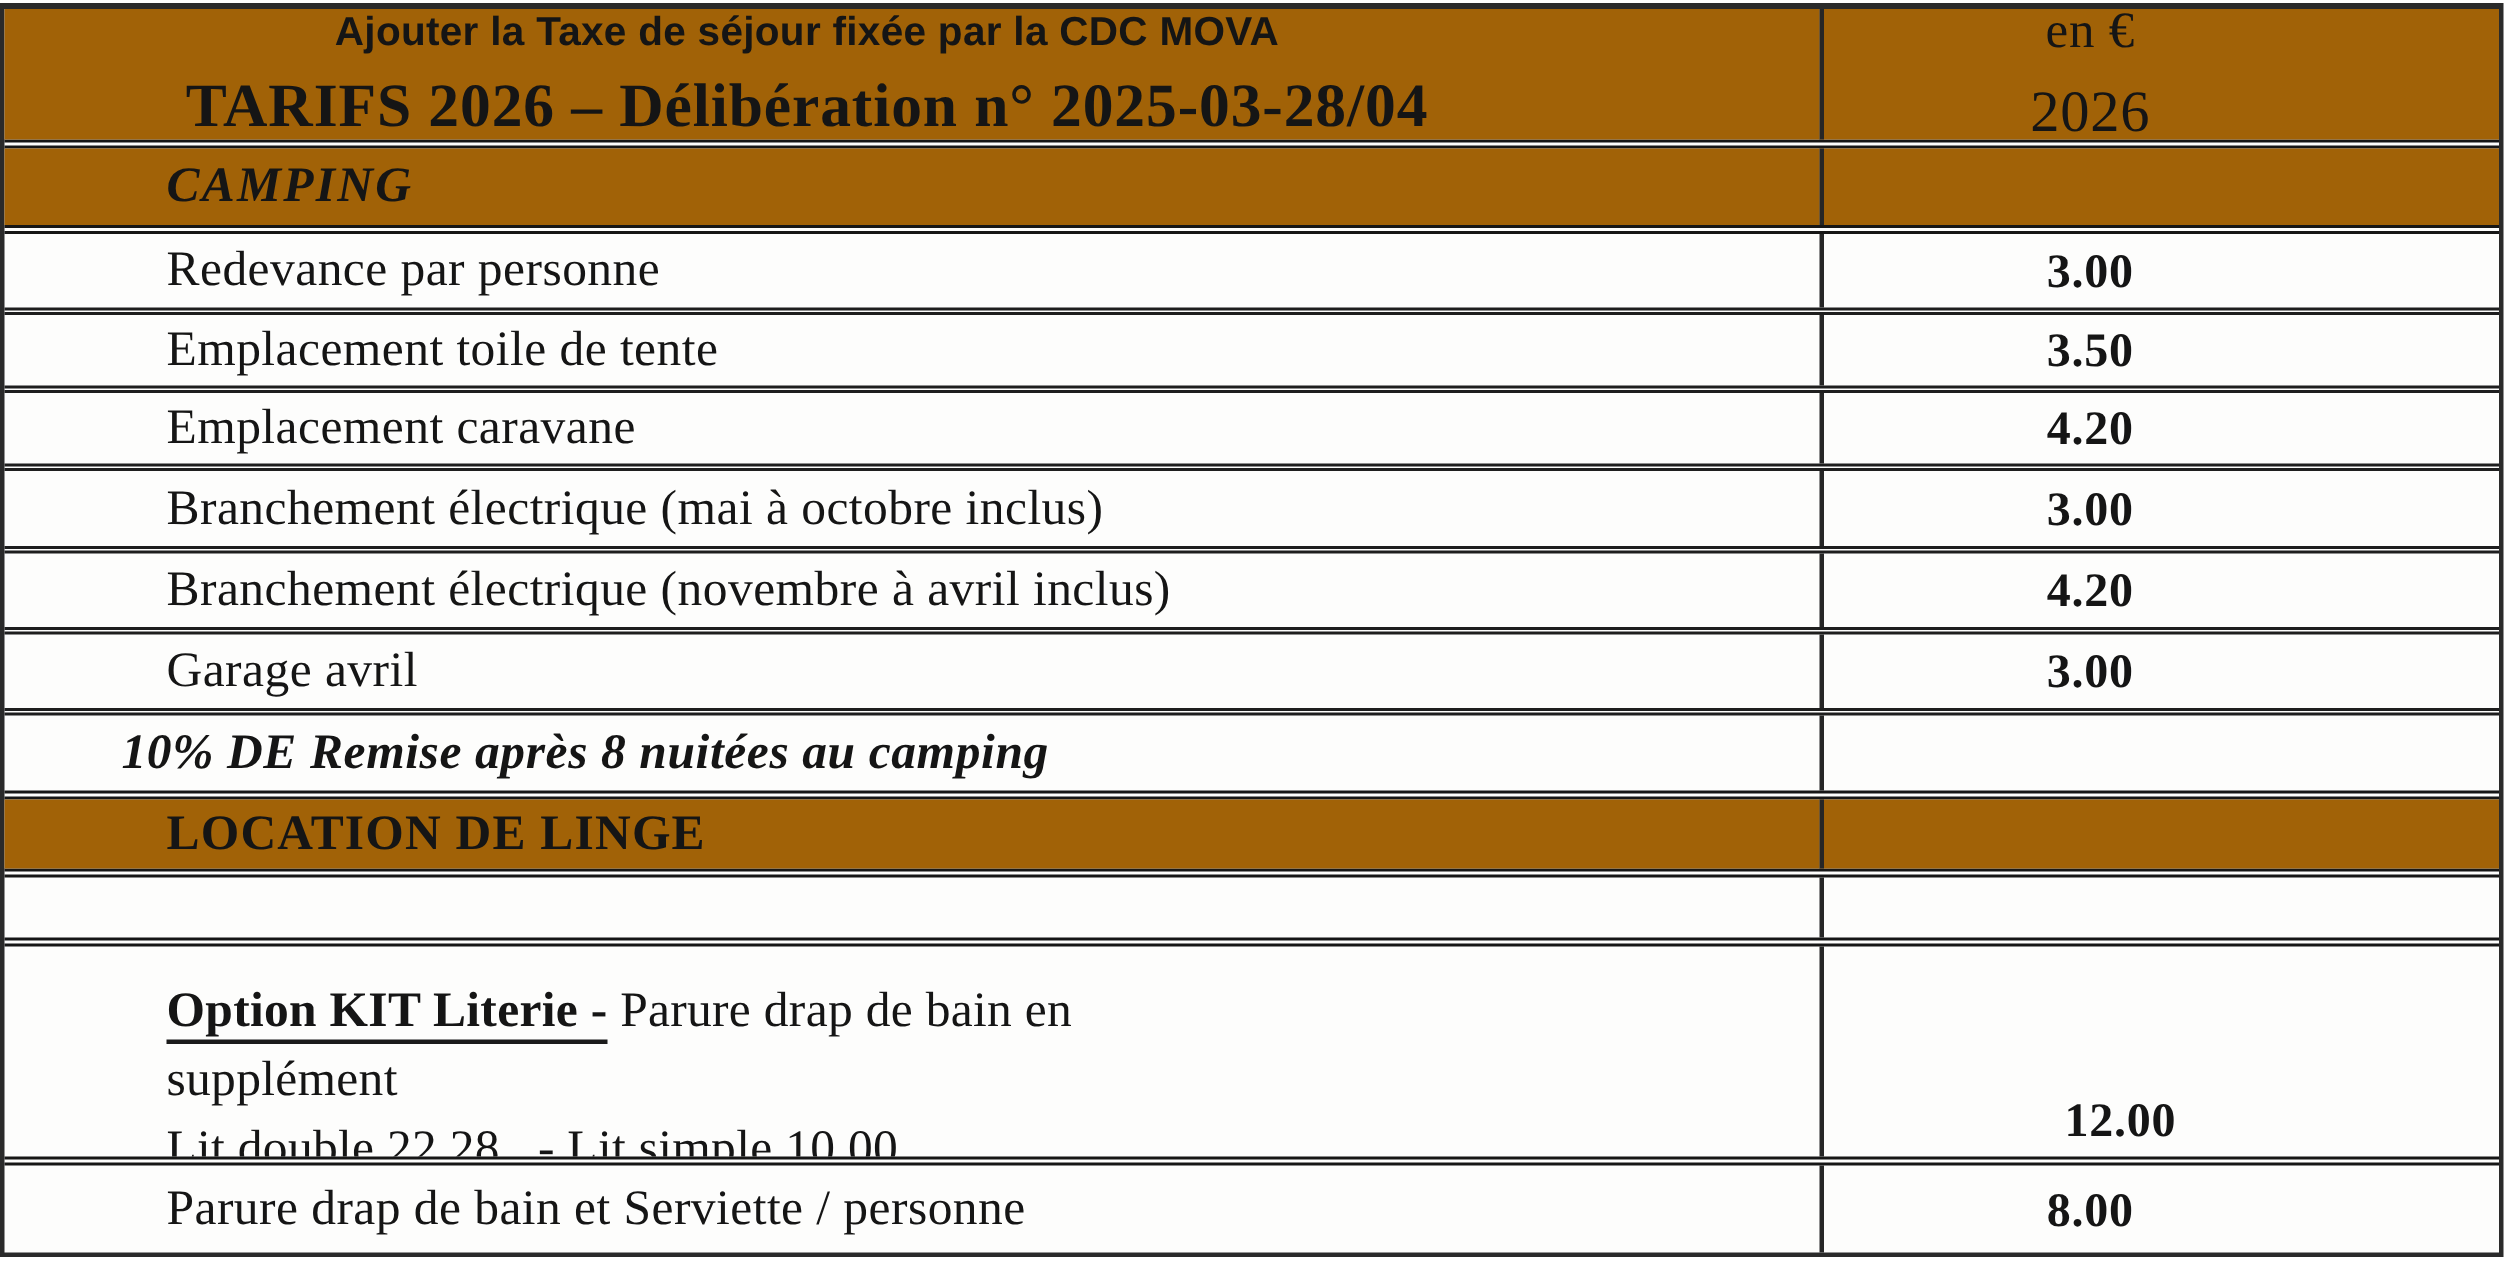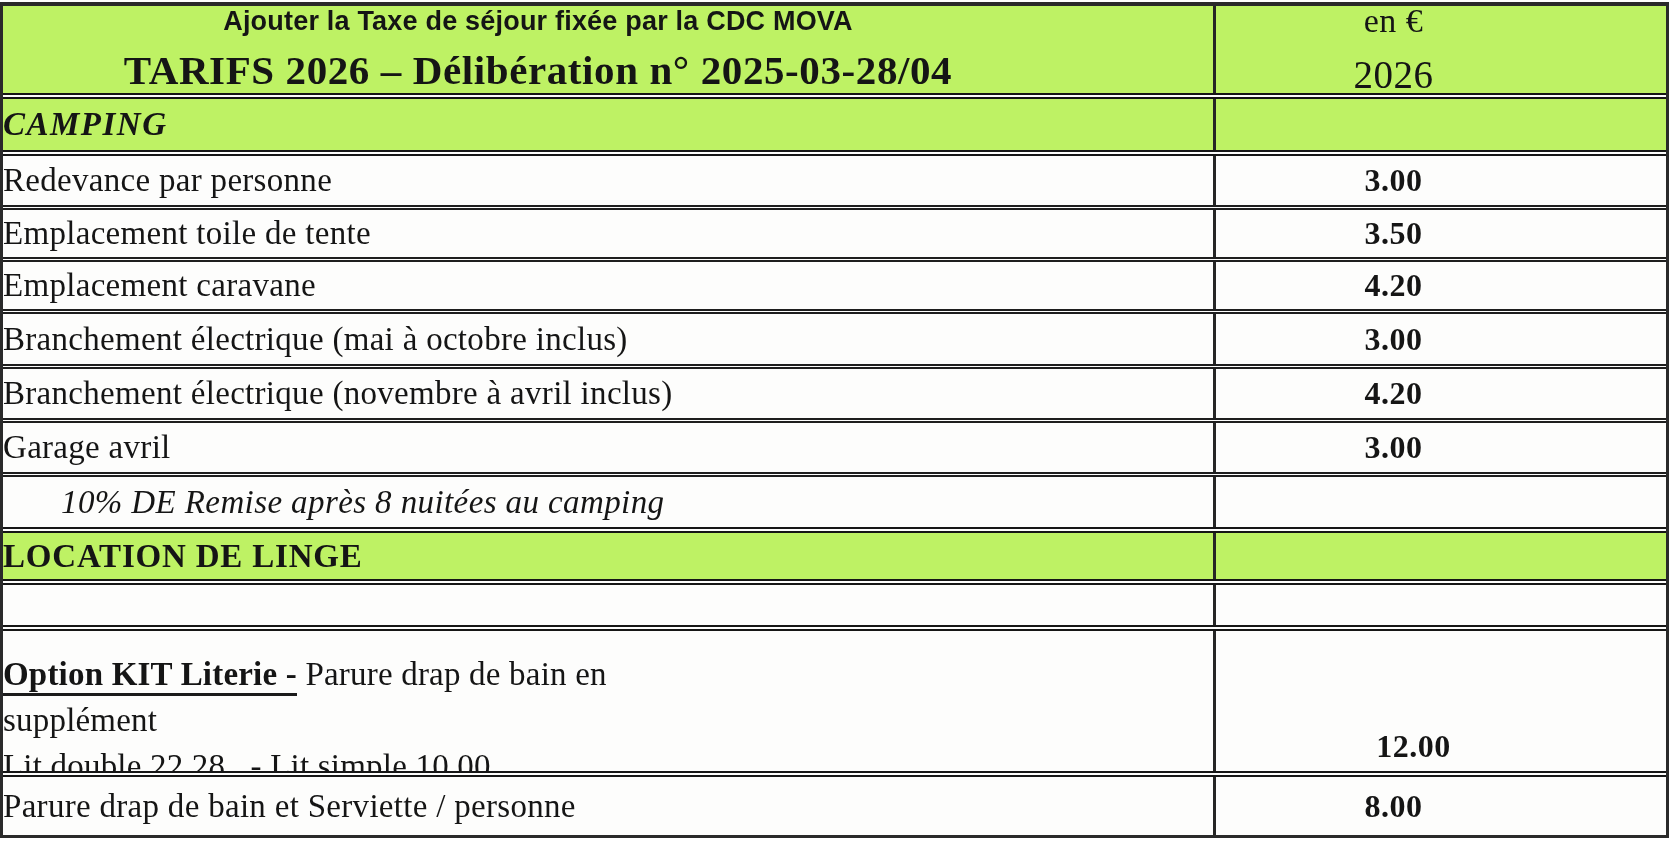--- a/index.html
+++ b/index.html
@@ -33,22 +33,22 @@
     box-sizing:border-box;
     display:flex;
     align-items:center;
     overflow:hidden;
   }
   .cell.value{
     border-left:3px solid #262626;
     justify-content:center;
     padding-right:95px;
   }
-  .band{background:#bef264;}
-  .label-cell{}
+  .band{background:#a16207;}
+  .label-cell{padding-left:108px;}
   .row-label{
     font-size:33px;
     letter-spacing:.3px;
     white-space:nowrap;
   }
   .price{
     font-size:32px;
     font-weight:bold;
     letter-spacing:.5px;
   }
@@ -85,21 +85,21 @@
     white-space:nowrap;
   }
   .section-label.italic{font-style:italic;letter-spacing:1.5px;}
   
   .note-label{
     font-style:italic;
     font-size:33px;
     letter-spacing:.4px;
     white-space:nowrap;
   }
-  .note-cell{padding-left:58px;}
+  .note-cell{padding-left:78px;font-weight:bold;}
   
   .option-cell{
     align-items:flex-start;
     padding-top:8px;
   }
   .option-text{
     font-size:33px;
     line-height:46px;
     letter-spacing:.2px;
     margin-top:12px;

